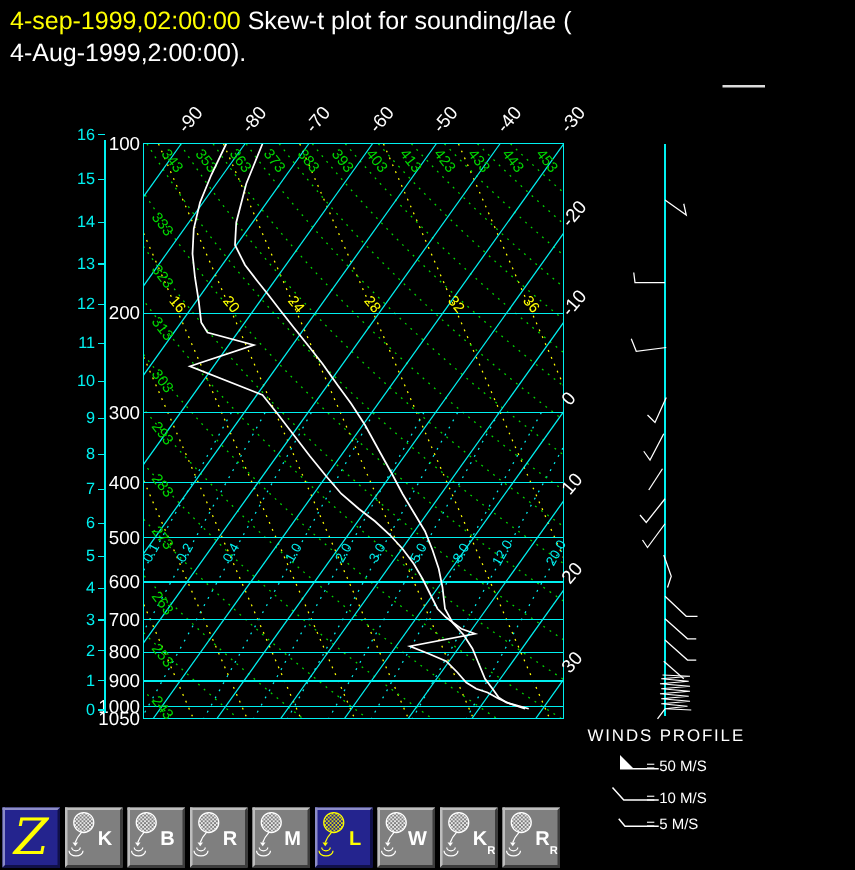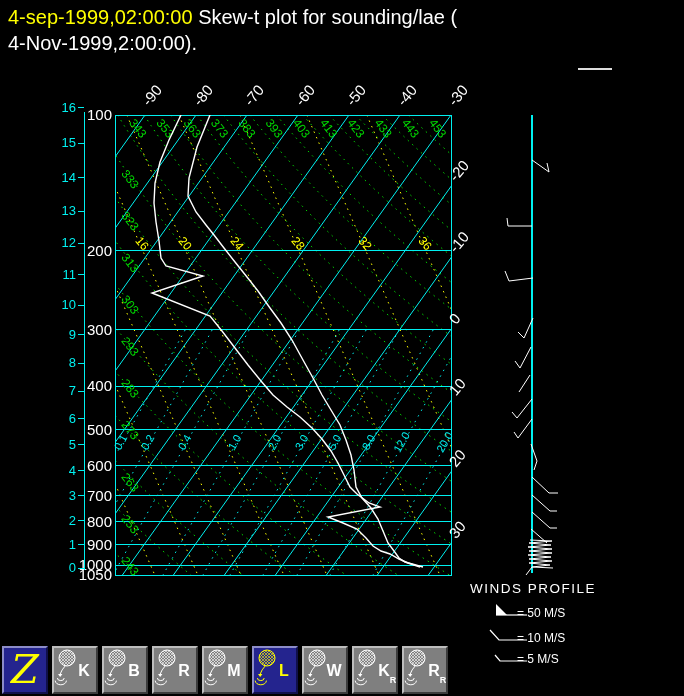--- a/index.html
+++ b/index.html
@@ -17,21 +17,21 @@
   .tb-btn.sel{background:#24248e;border-top-color:#8c8cc8;border-left-color:#8c8cc8;
           border-right-color:#10104a;border-bottom-color:#10104a;}
   .tb-btn svg{display:block;}
 </style>
 </head>
 <body>
 
 <div id="screen">
   <div id="title-block">
     <span class="t-accent">4-sep-1999,02:00:00</span><span> Skew-t plot for sounding/lae (</span><br>
-    <span>4-Nov-1999,2:00:00).</span>
+    <span>4-Aug-1999,2:00:00).</span>
   </div>
   <div id="sep-line"></div>
   <svg id="plot-svg" width="684" height="696">
       <defs>
         <clipPath id="plotclip">
           <rect x="115" y="115" width="336" height="460"></rect>
         </clipPath>
         <pattern id="hatchW" width="3" height="3" patternUnits="userSpaceOnUse">
           <path d="M0,0L3,3M0,3L3,0" stroke="#ffffff" stroke-width="0.6"></path>
         </pattern>

